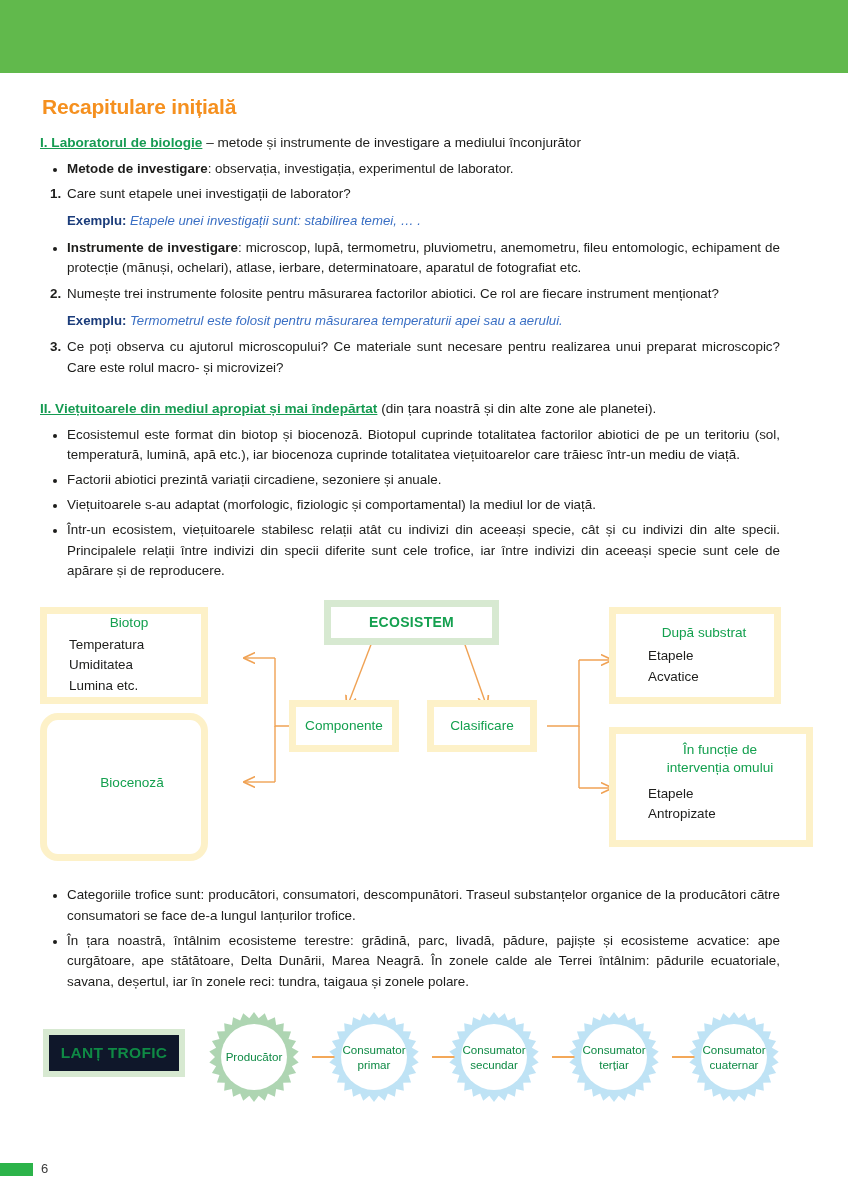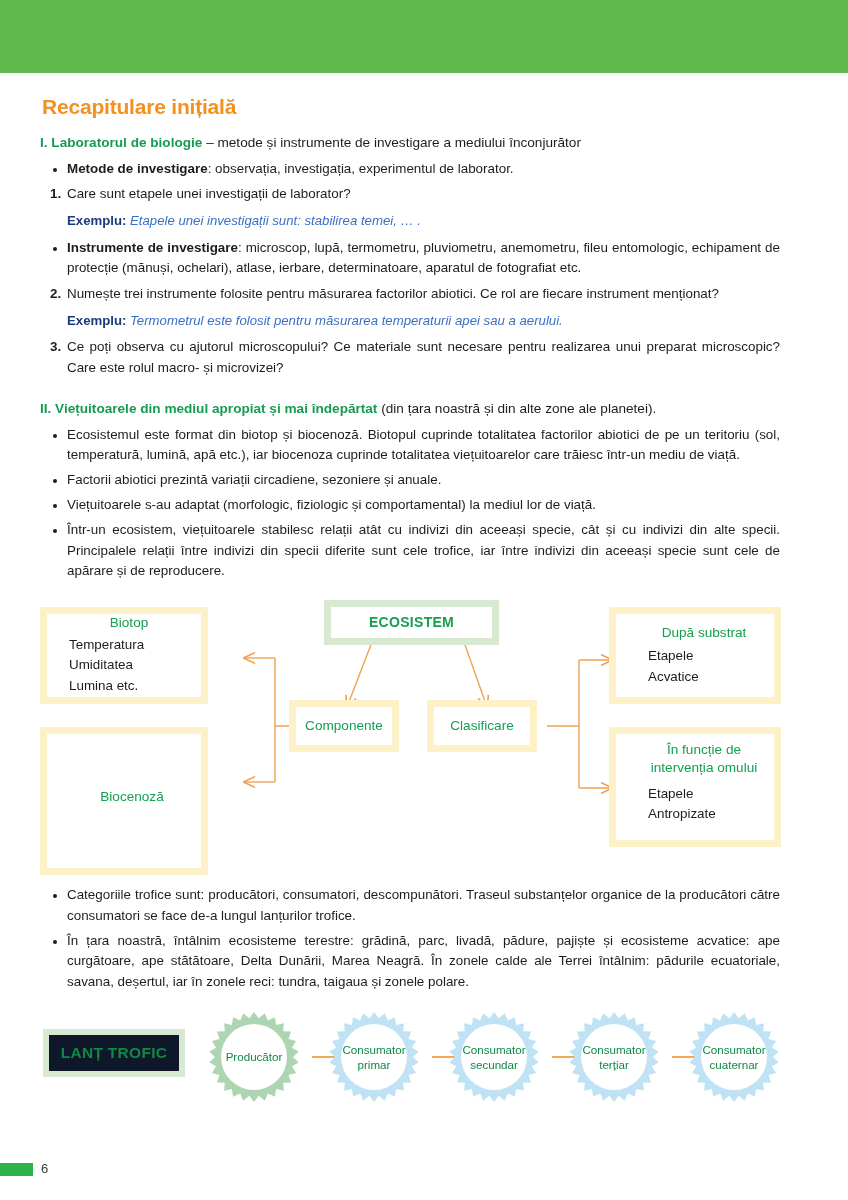--- a/index.html
+++ b/index.html
@@ -34,20 +34,21 @@
 
   .section-head{
     font-size:13.6px;
     line-height:1.45;
     color:#1d1d1b;
     margin:0 0 6px 0;
   }
   .section-head .sh-title{
     color:#169b52;
     font-weight:bold;
+    text-decoration:underline;
   }
 
   ul.bullets{list-style:none;margin:0;padding:0;}
   li.bullet{
     position:relative;
     padding-left:27px;
     font-size:13.4px;
     line-height:1.55;
     color:#1d1d1b;
     margin:4px 0;
@@ -272,33 +273,33 @@
 
       <div class="mapbox cream" style="left:1px;top:7px;width:168px;height:97px;padding:0 0 0 22px;">
         <div class="mb-title" style="margin-bottom:2px;margin-left:-12px;">Biotop</div>
         <ul class="mb-list">
           <li>Temperatura</li>
           <li>Umiditatea</li>
           <li>Lumina etc.</li>
         </ul>
       </div>
 
-      <div class="mapbox cream" style="left:1px;top:127px;width:168px;height:148px;padding:0 0 0 22px;">
+      <div class="mapbox cream" style="left:1px;top:113px;width:168px;height:148px;padding:0 0 0 22px;border-radius:18px;">
         <div class="mb-title" style="margin-bottom:8px;margin-left:-6px;">Biocenoză</div>
       </div>
 
       <div class="mapbox cream" style="left:570px;top:7px;width:172px;height:97px;padding:0 0 0 32px;">
         <div class="mb-title" style="margin-bottom:4px;margin-left:-14px;">După substrat</div>
         <ul class="mb-list" style="line-height:1.85;">
           <li>Etapele</li>
           <li>Acvatice</li>
         </ul>
       </div>
 
-      <div class="mapbox cream" style="left:570px;top:127px;width:172px;height:120px;padding:0 0 8px 32px;">
+      <div class="mapbox cream" style="left:570px;top:127px;width:204px;height:120px;padding:0 0 8px 32px;">
         <div class="mb-title" style="margin-bottom:6px;margin-left:-14px;">În funcție de</div>
         <div class="mb-title" style="margin-top:-6px;margin-bottom:6px;margin-left:-14px;">intervenția omului</div>
         <ul class="mb-list" style="line-height:1.95;">
           <li>Etapele</li>
           <li>Antropizate</li>
         </ul>
       </div>
 
     </div>
 

